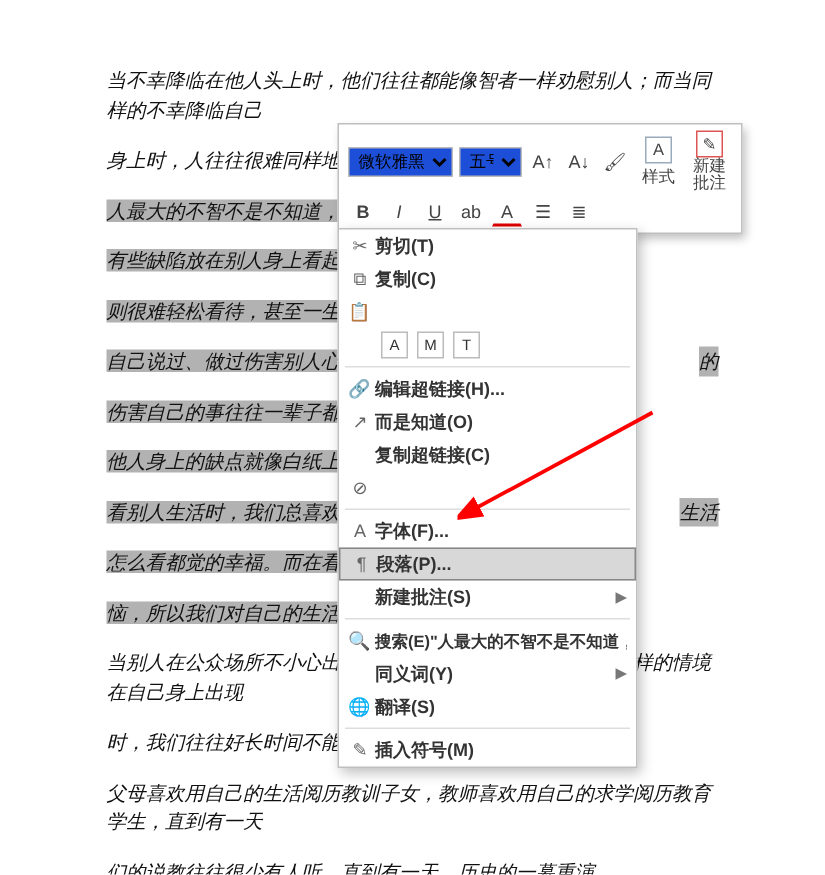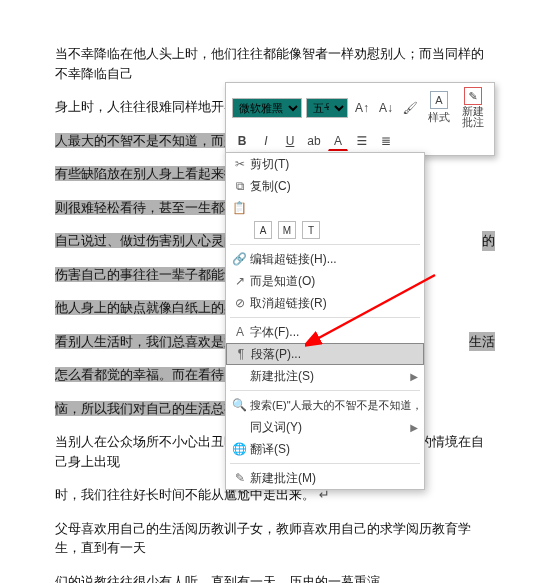--- a/index.html
+++ b/index.html
@@ -12,21 +12,22 @@
     font-size: 12px;
     position: relative;
   }
   .page {
     padding: 30px 55px;
     color: #111;
     font-size: 13px;
     line-height: 1.5;
   }
   .page p {
-    margin: 14px 0;
+    margin: 14px 16px;
+    font-style: italic;
   }
   .highlight {
     background: #b2b2b2;
   }
   .cursor-mark::after {
     content: '↵';
     color: #555;
   }
 
   
@@ -58,21 +59,21 @@
     justify-content: center;
     font-size: 12px;
     color: #444;
     cursor: pointer;
   }
   .font-select {
     border: 1px solid #bbb;
     height: 20px;
     font-size: 11px;
     padding: 0 2px;
-    background: #0f766e;
+    background: #1d4ed8;
   }
   .color-under { border-bottom: 2px solid #d00; }
   .or-btn {
     display: flex;
     flex-direction: column;
     align-items: center;
     font-size: 11px;
     color: #444;
     padding: 0 4px;
   }
@@ -103,21 +104,21 @@
     border: 1px solid #888;
     height: 22px;
   }
   .ctx-icon {
     width: 20px;
     display: inline-flex;
     justify-content: center;
     color: #666;
     font-size: 12px;
   }
-  .ctx-label { flex: 1; }
+  .ctx-label { flex: 1; font-weight: bold; }
   .ctx-arrow { color: #777; font-size: 10px; }
   .ctx-sep { height: 1px; background: #ddd; margin: 3px 4px; }
   .paste-icons {
     display: flex; gap: 6px; padding-left: 28px; height: 22px; align-items: center;
   }
   .paste-icons span {
     width: 18px; height: 18px; border: 1px solid #bbb;
     display: inline-flex; align-items:center; justify-content:center; font-size: 10px;
   }
 
@@ -235,22 +236,25 @@
   <div class="ctx-sep"></div>
   <div class="ctx-item">
     <span class="ctx-icon">🔗</span>
     <span class="ctx-label">编辑超链接(H)...</span>
   </div>
   <div class="ctx-item">
     <span class="ctx-icon">↗</span>
     <span class="ctx-label">而是知道(O)</span>
   </div>
   <div class="ctx-item">
+    <span class="ctx-icon"></span>
+    <span class="ctx-label">复制超链接(C)</span>
+  </div>
+  <div class="ctx-item">
     <span class="ctx-icon">⊘</span>
-    <span class="ctx-label">取消超链接(R)</span>
   </div>
   <div class="ctx-sep"></div>
   <div class="ctx-item">
     <span class="ctx-icon">A</span>
     <span class="ctx-label">字体(F)...</span>
   </div>
   <div class="ctx-item selected">
     <span class="ctx-icon">¶</span>
     <span class="ctx-label">段落(P)...</span>
   </div>
@@ -269,21 +273,21 @@
     <span class="ctx-label">同义词(Y)</span>
     <span class="ctx-arrow">▶</span>
   </div>
   <div class="ctx-item">
     <span class="ctx-icon">🌐</span>
     <span class="ctx-label">翻译(S)</span>
   </div>
   <div class="ctx-sep"></div>
   <div class="ctx-item">
     <span class="ctx-icon">✎</span>
-    <span class="ctx-label">新建批注(M)</span>
+    <span class="ctx-label">插入符号(M)</span>
   </div>
 </div>
 
 <svg class="arrow-svg" width="140" height="90">
   <defs>
     <marker id="ah" markerWidth="10" markerHeight="10" refX="2" refY="3" orient="auto">
       <path d="M0,0 L0,6 L8,3 z" fill="#f00"></path>
     </marker>
   </defs>
   <line x1="130" y1="10" x2="10" y2="75" stroke="#f00" stroke-width="2.5" marker-end="url(#ah)"></line>

